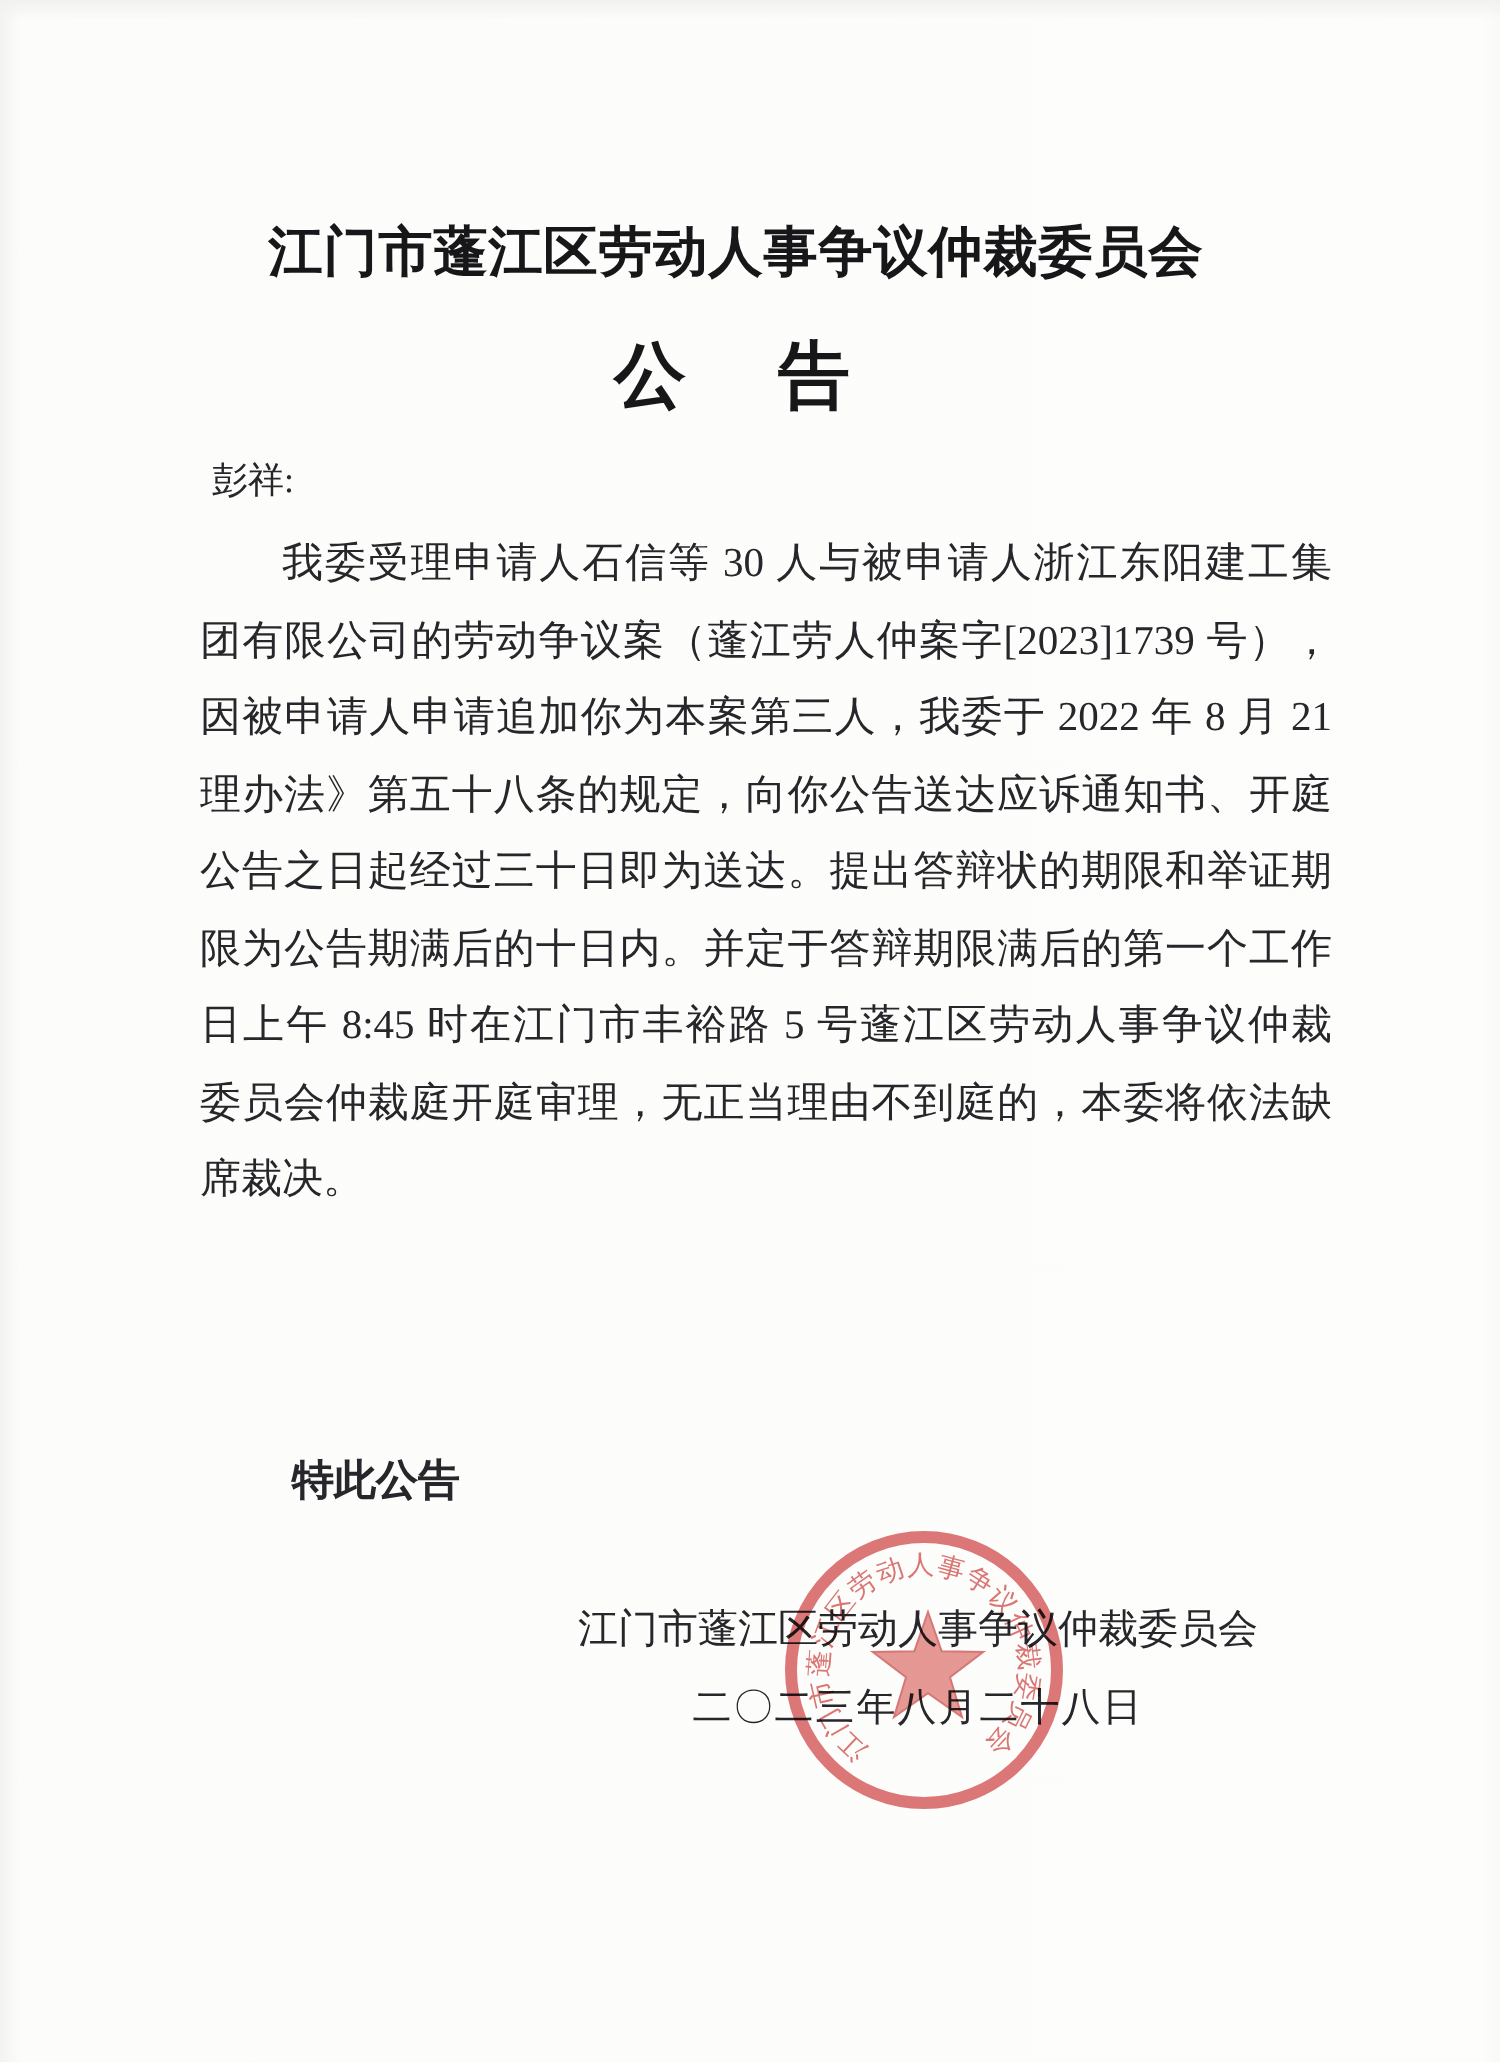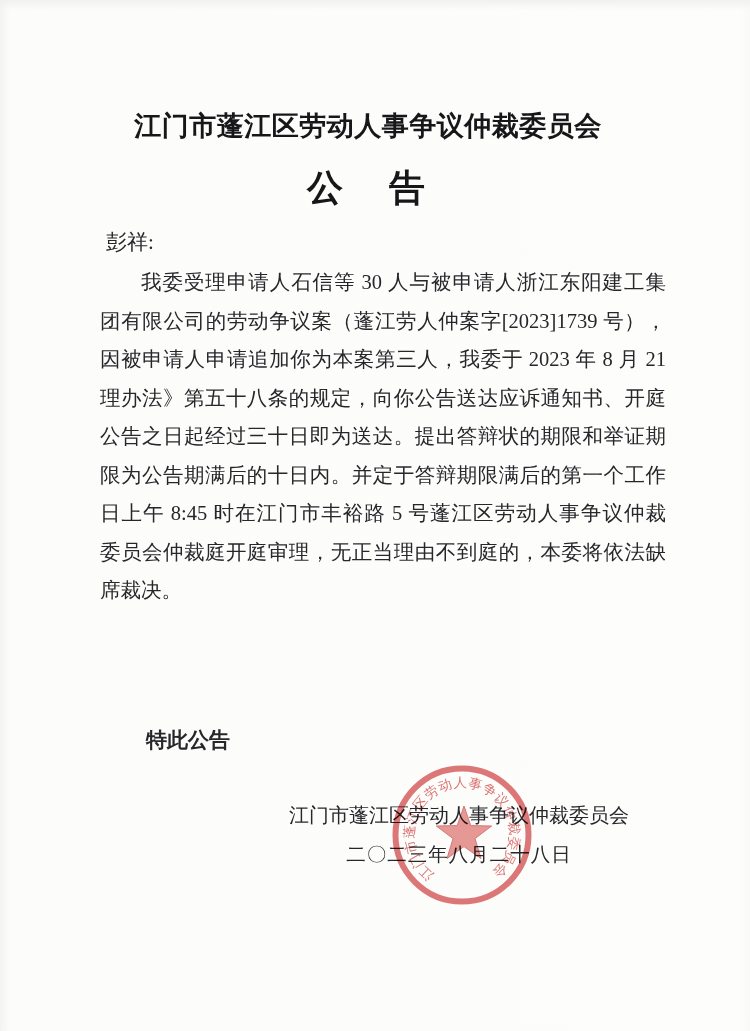--- a/index.html
+++ b/index.html
@@ -29,21 +29,21 @@
   }
   .title-doc{
     position:absolute;top:164px;left:-9px;width:750px;
     text-align:center;
     font-size:36px;font-weight:bold;color:#17171a;
     white-space:nowrap;
   }
   .title-doc .gap{margin-left:46px;}
   .greeting{
     position:absolute;top:228px;left:106px;
-    font-size:21px;
+    font-size:18px;
   }
   .body-text{
     position:absolute;top:263px;left:100px;width:566px;
     font-size:20.5px;line-height:38.5px;
   }
   .body-text .line{
     height:38.5px;overflow:hidden;
     text-align:justify;
     text-align-last:justify;
     white-space:normal;
@@ -84,21 +84,21 @@
 
   <div class="title-doc">
     <span>公</span><span class="gap">告</span>
   </div>
 
   <div class="greeting">彭祥:</div>
 
   <div class="body-text">
     <div class="line first">我委受理申请人石信等 30 人与被申请人浙江东阳建工集</div>
     <div class="line">团有限公司的劳动争议案（蓬江劳人仲案字[2023]1739 号），</div>
-    <div class="line">因被申请人申请追加你为本案第三人，我委于 2023 年 8 月 21</div>
+    <div class="line">因被申请人申请追加你为本案第三人，我委于 2022 年 8 月 21</div>
     <div class="line">理办法》第五十八条的规定，向你公告送达应诉通知书、开庭</div>
     <div class="line">公告之日起经过三十日即为送达。提出答辩状的期限和举证期</div>
     <div class="line">限为公告期满后的十日内。并定于答辩期限满后的第一个工作</div>
     <div class="line">日上午 8:45 时在江门市丰裕路 5 号蓬江区劳动人事争议仲裁</div>
     <div class="line">委员会仲裁庭开庭审理，无正当理由不到庭的，本委将依法缺</div>
     <div class="line last">席裁决。</div>
   </div>
 
   <div class="closing">特此公告</div>
 

